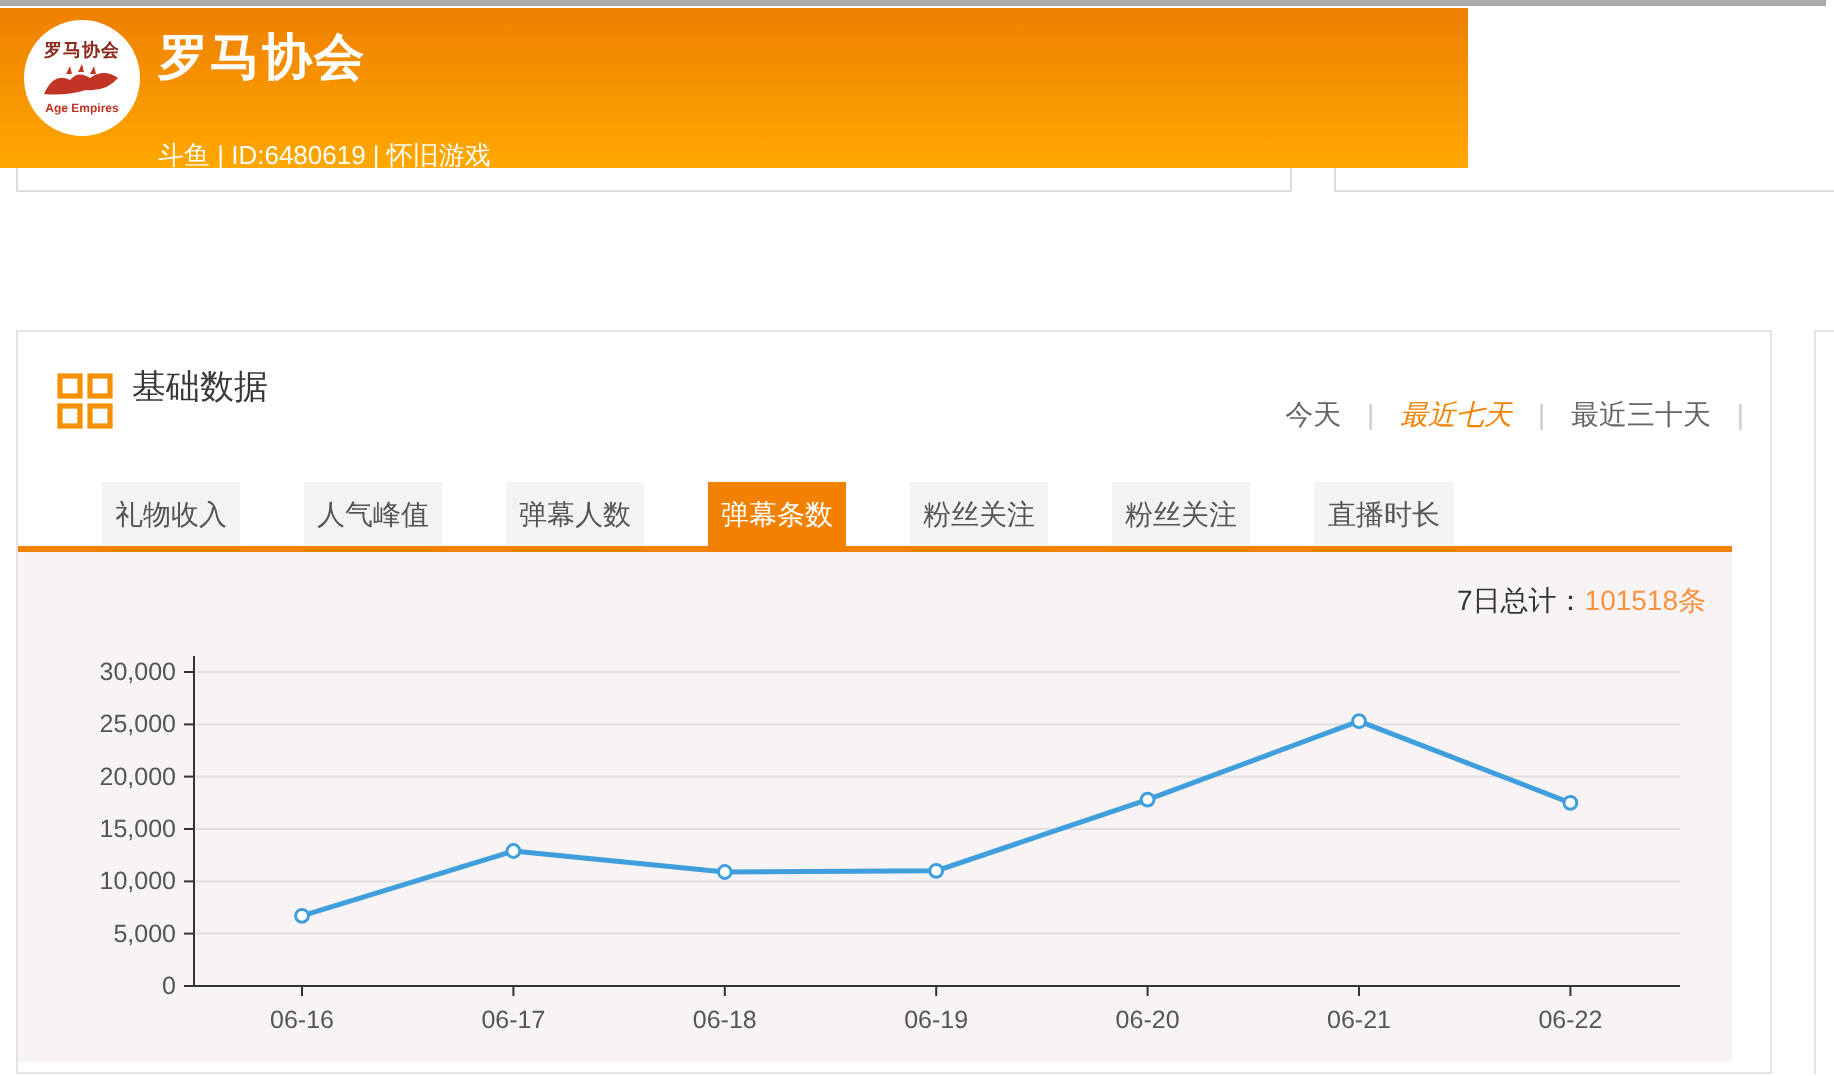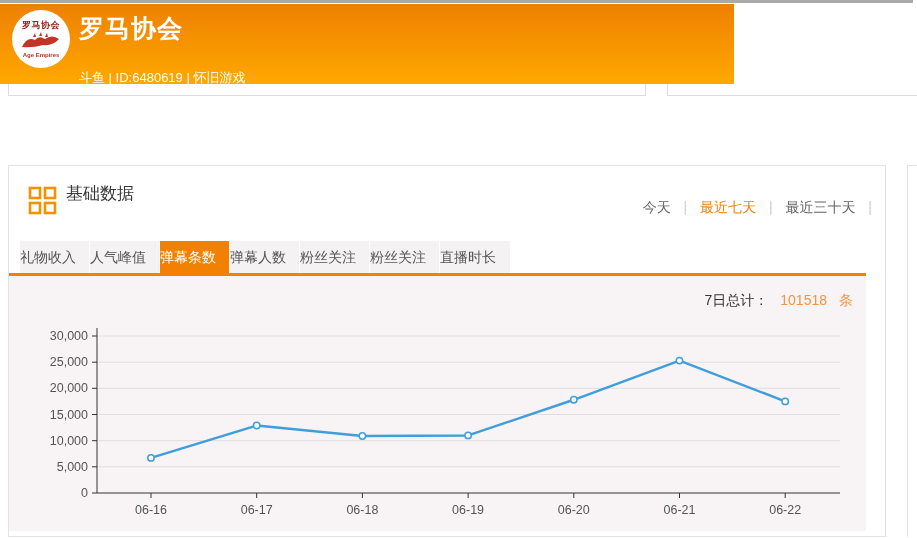--- a/index.html
+++ b/index.html
@@ -32,35 +32,35 @@
     background: #fff; border-left: 1px solid #e3e3e3; border-top: 1px solid #e3e3e3; }
 
   
   .panel { position: absolute; left: 8px; top: 165px; width: 878px; height: 372px;
     background: #fff; border: 1px solid #e3e3e3; }
   .panel-head { position: absolute; left: 0; top: 0; width: 100%; height: 75px; }
   .grid-icon { position: absolute; left: 19px; top: 20px; }
   .panel-title { position: absolute; left: 57px; top: 16px; font-size: 17px; color: #383838; }
   .time-filters { position: absolute; right: 4px; top: 33px; font-size: 14px; color: #666; }
   .time-filters .tf { cursor: pointer; }
-  .time-filters .tf.active { color: var(--accent); }
+  .time-filters .tf.active { color: var(--accent); font-style: italic; }
   .time-filters .sep { color: #ccc; margin: 0 9px; }
 
   
   .tabs { position: absolute; left: 11px; top: 75px; display: flex; }
-  .tab { width: 70px; height: 32px; line-height: 32px; font-size: 14px;
-    color: #555; background: #f5f2f3; border-right: 1px solid #fff; cursor: pointer; }
+  .tab { width: 70px; height: 32px; line-height: 32px; text-align: center; font-size: 14px;
+    color: #555; background: #f5f2f3; border-right: 1px solid #fff; cursor: pointer; margin-left: 31px; }
   .tab:last-child { border-right: none; }
   .tab.active { background: var(--accent); color: #fff; }
   .tabs-underline { position: absolute; left: 0; top: 107px; width: 857px; height: 3px; background: var(--accent); }
 
   
   .content { position: absolute; left: 0; top: 110px; width: 857px; height: 255px; background: #f8f4f5; }
   .summary { position: absolute; right: 13px; top: 16px; font-size: 14px; color: #333; }
-  .summary .val, .summary .unit { color: var(--value-orange); margin-left: 12px; }
+  .summary .val, .summary .unit { color: var(--value-orange); }
   .chart-svg { position: absolute; left: 0; top: 44px; width: 857px; height: 210px; display: block; }
   .axlabel { font-family: "Liberation Sans", "DejaVu Sans", sans-serif; font-size: 12.5px; fill: #555; }
 </style>
 </head>
 <body>
 
 <div class="top-strip"></div>
 
 <div class="app-header">
   <div class="logo">
@@ -96,22 +96,22 @@
       <span class="tf active">最近七天</span>
       <span class="sep">|</span>
       <span class="tf">最近三十天</span>
       <span class="sep">|</span>
     </div>
   </div>
 
   <div class="tabs">
     <div class="tab">礼物收入</div>
     <div class="tab">人气峰值</div>
+    <div class="tab">弹幕人数</div>
     <div class="tab active">弹幕条数</div>
-    <div class="tab">弹幕人数</div>
     <div class="tab">粉丝关注</div>
     <div class="tab">粉丝关注</div>
     <div class="tab">直播时长</div>
   </div>
   <div class="tabs-underline"></div>
 
   <div class="content">
     <div class="summary">
       <span>7日总计：</span><span class="val">101518</span><span class="unit">条</span>
     </div>

